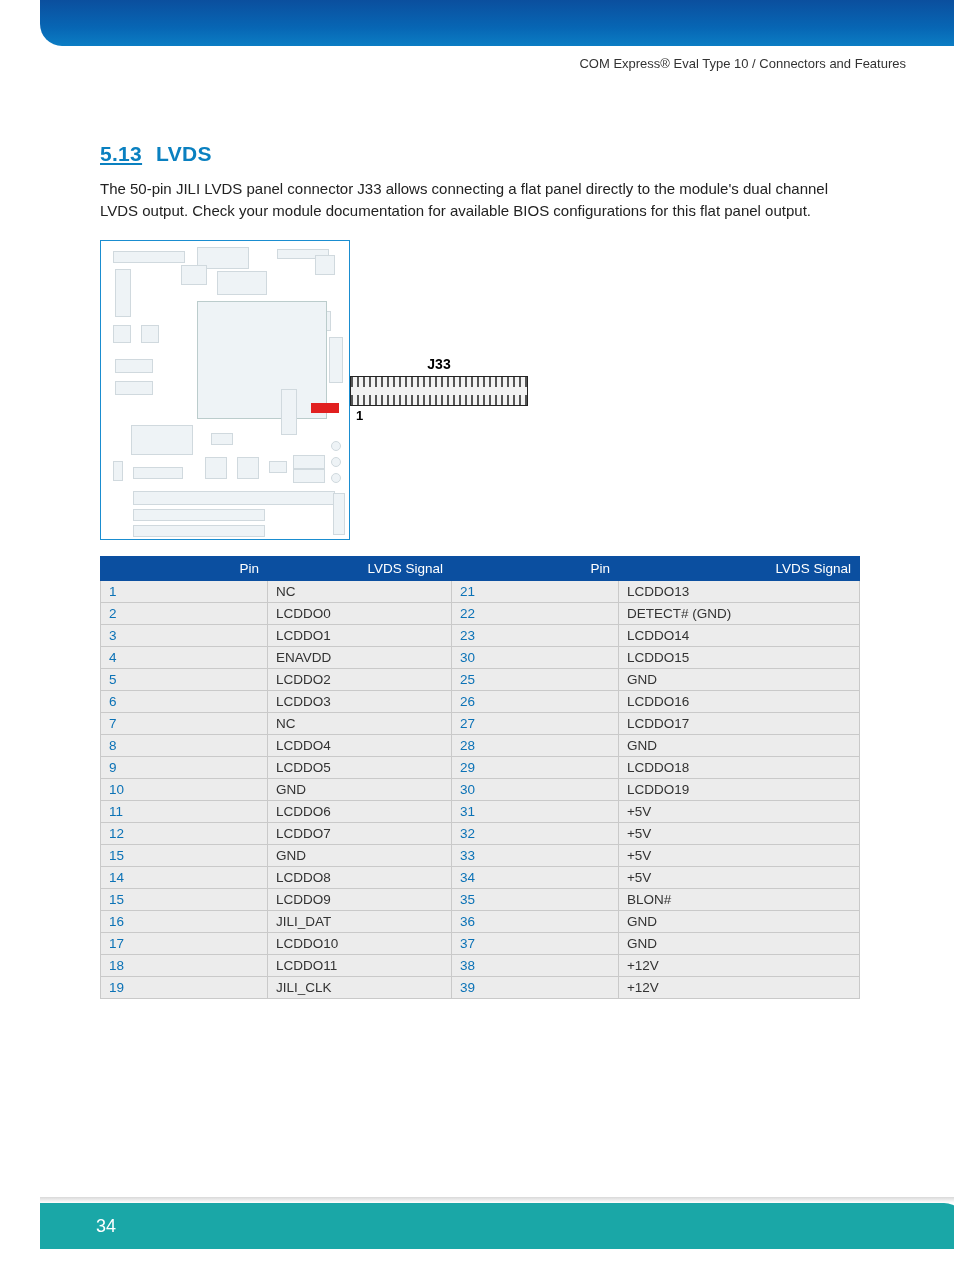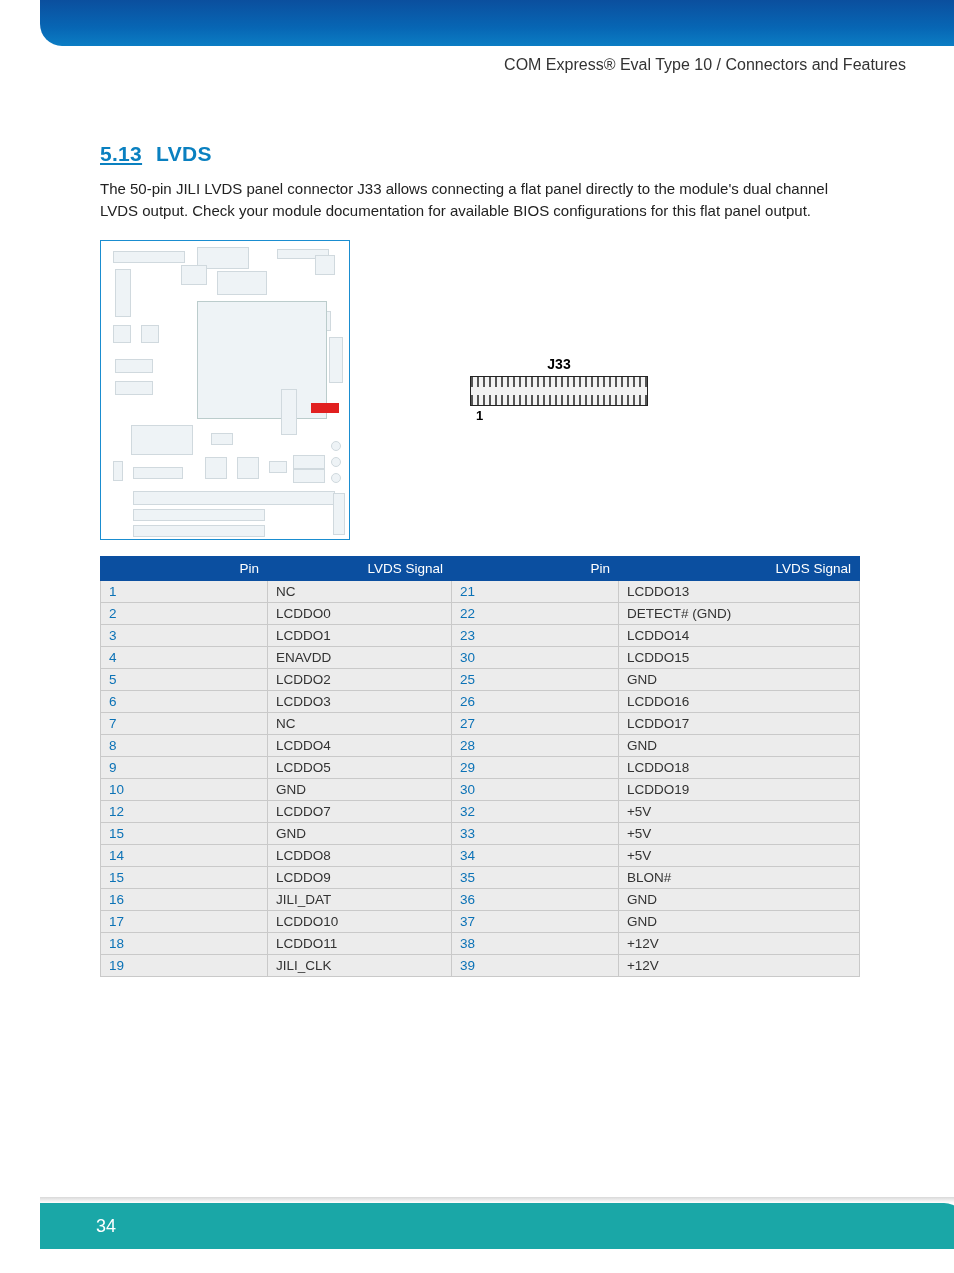--- a/index.html
+++ b/index.html
@@ -15,21 +15,21 @@
   .top-band {
     background: linear-gradient(to bottom,#0b4f9e 0%, #0766b4 60%, #0b7dc4 100%);
     height: 46px;
     border-bottom-left-radius: 22px;
     margin-left: 40px;
   }
   .header-text {
     position: absolute;
     top: 56px;
     right: 48px;
-    font-size: 16px;
+    font-size: 13px;
     color: #333;
   }
   .content {
     padding: 0 96px 0 100px;
   }
   h2.section {
     color: #0a80c0;
     font-weight: 700;
     font-size: 21px;
     margin-top: 96px;
@@ -38,21 +38,20 @@
   }
   h2.section .num { margin-right: 14px; text-decoration: underline; }
   p.body {
     color: #222;
     font-size: 15px;
     line-height: 1.45;
     margin: 0 0 18px 0;
   }
   .diagrams {
     display: flex;
-    gap: 120px;
     align-items: center;
     margin-bottom: 16px;
   }
   .board {
     width: 248px;
     height: 298px;
     border: 1px solid #1a8dd0;
     position: relative;
     background: #fff;
   }
@@ -239,20 +238,26 @@
           <td class="pin">29</td>
           <td>LCDDO18</td>
         </tr>
         <tr>
           <td class="pin">10</td>
           <td>GND</td>
           <td class="pin">30</td>
           <td>LCDDO19</td>
         </tr>
         <tr>
+          <td class="pin">11</td>
+          <td>LCDDO6</td>
+          <td class="pin">31</td>
+          <td>+5V</td>
+        </tr>
+        <tr>
           <td class="pin">12</td>
           <td>LCDDO7</td>
           <td class="pin">32</td>
           <td>+5V</td>
         </tr>
         <tr>
           <td class="pin">15</td>
           <td>GND</td>
           <td class="pin">33</td>
           <td>+5V</td>

